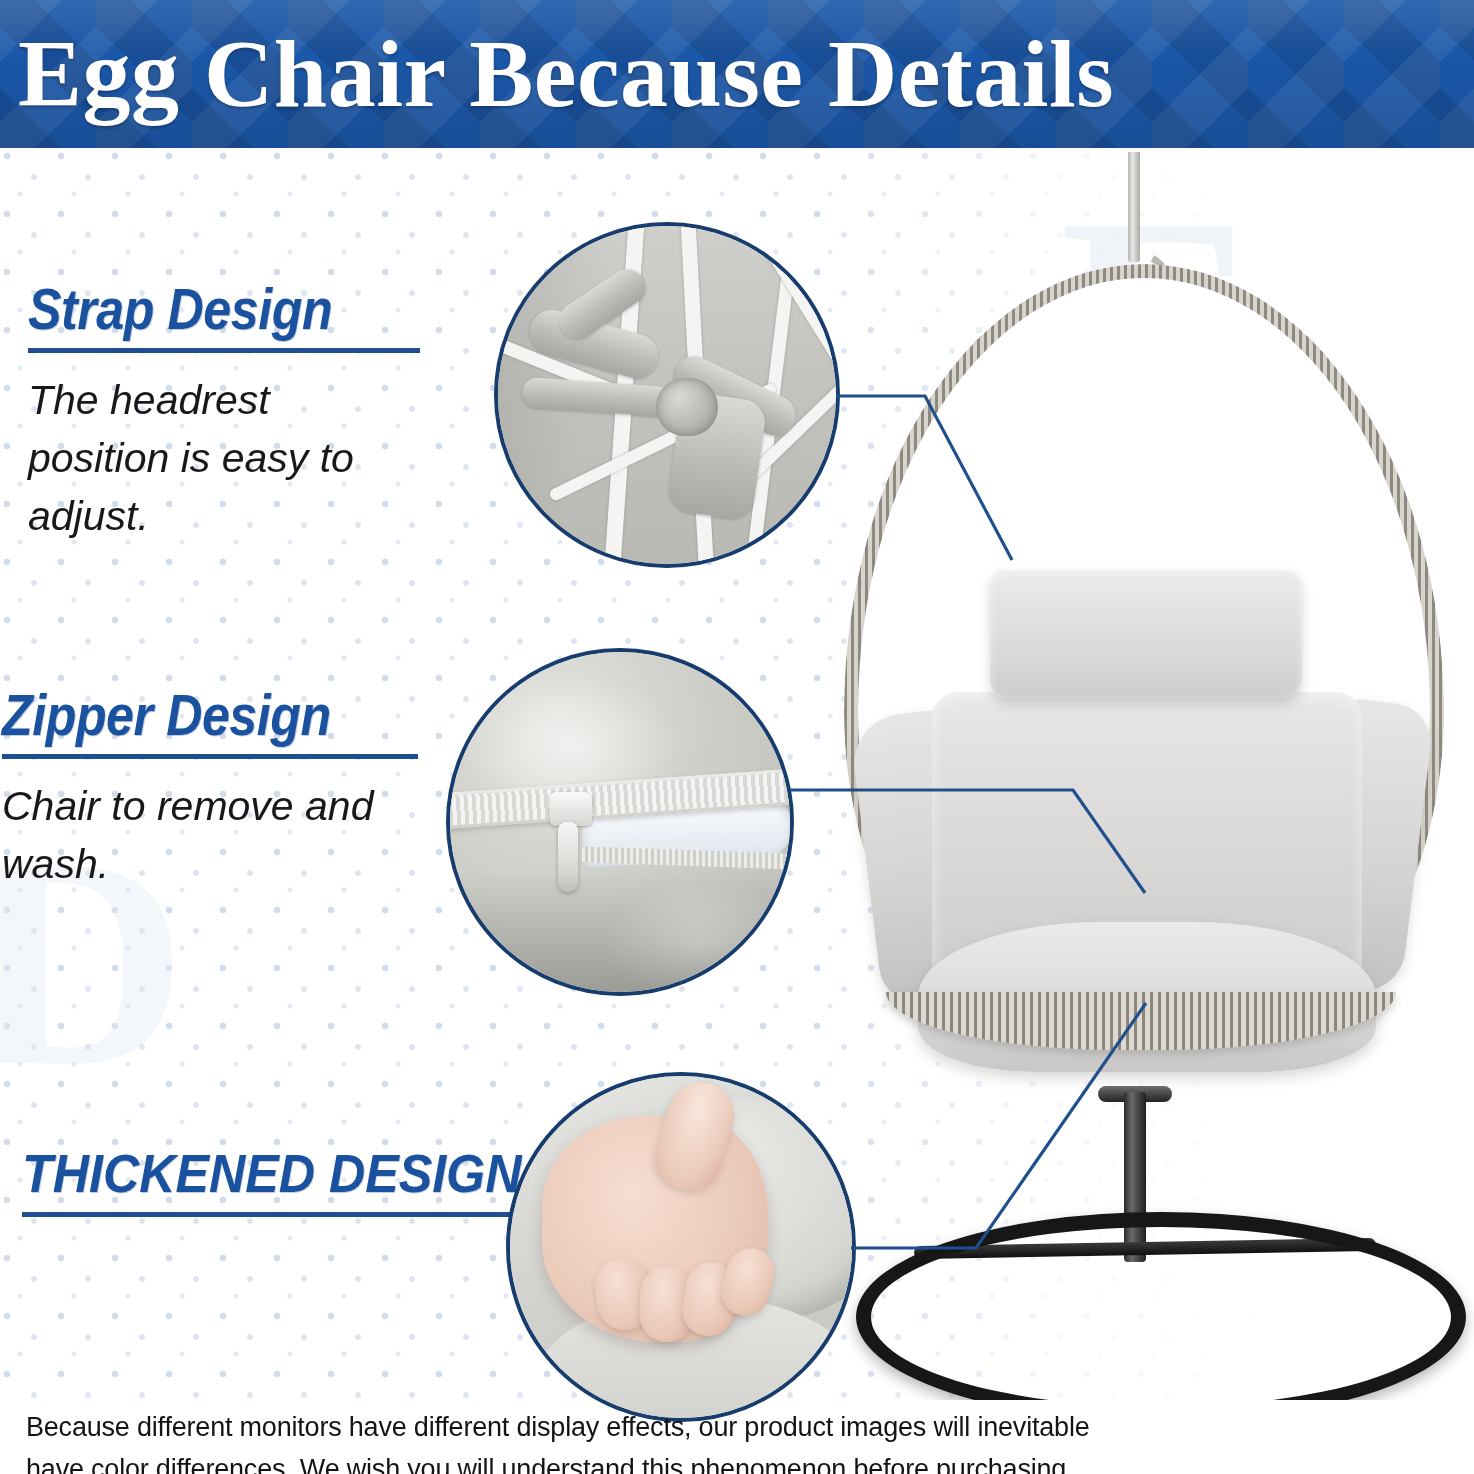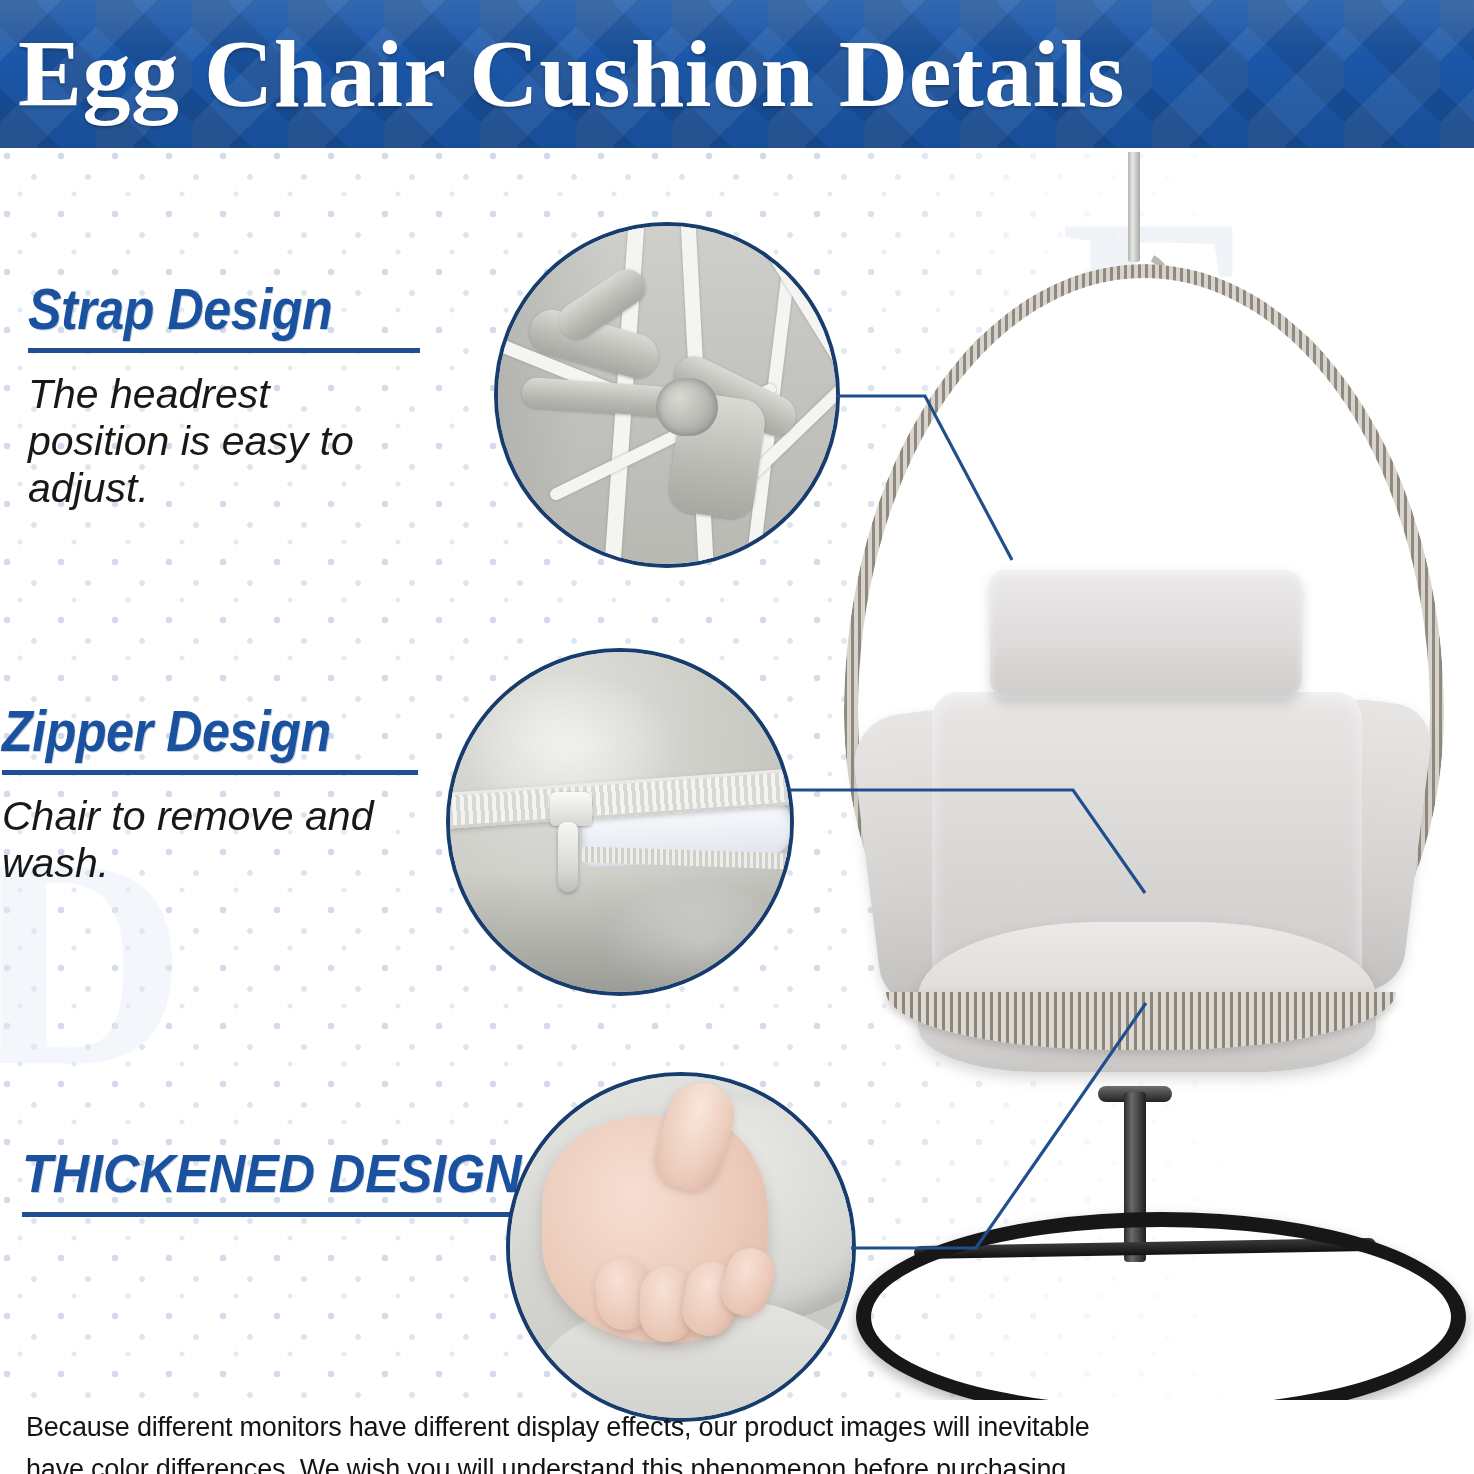--- a/index.html
+++ b/index.html
@@ -93,26 +93,26 @@
   }
   .feature .rule{
     margin-top:8px;
     height:5px;
     background:#1f4f92;
   }
   .feature p{
     margin:18px 0 0 0;
     font-family:"Liberation Sans", sans-serif;
     font-size:41px;
-    line-height:47px;
+    line-height:58px;
     color:#181818;
     font-weight:400;
   }
   #feat-strap{left:28px;top:278px;width:392px;}
-  #feat-zipper{left:2px;top:700px;width:416px;}
+  #feat-zipper{left:2px;top:684px;width:416px;}
   #feat-thick{left:22px;top:1142px;width:494px;}
   #feat-thick h2{font-size:54px;letter-spacing:0px;transform:scaleX(.93);}
 
   
   .circle{
     position:absolute;
     border-radius:50%;
     border:4px solid #173c6e;
     overflow:hidden;
     box-sizing:border-box;
@@ -346,21 +346,21 @@
 
 <div id="page">
 
   <div class="bg-dots fade-right"></div>
   <div class="watermark wm-left">D</div>
   <div class="watermark wm-right">E</div>
 
   <div class="banner">
     <div class="tex"></div>
     <div class="sheen"></div>
-    <div class="banner-title">Egg Chair Cushion Details</div>
+    <div class="banner-title">Egg Chair Because Details</div>
   </div>
 
   <div class="feature" id="feat-strap">
     <h2>Strap Design</h2>
     <div class="rule"></div>
     <p>The headrest position is easy to adjust.</p>
   </div>
 
   <div class="circle" id="circle-strap">
     <div class="ph ph-strap">

